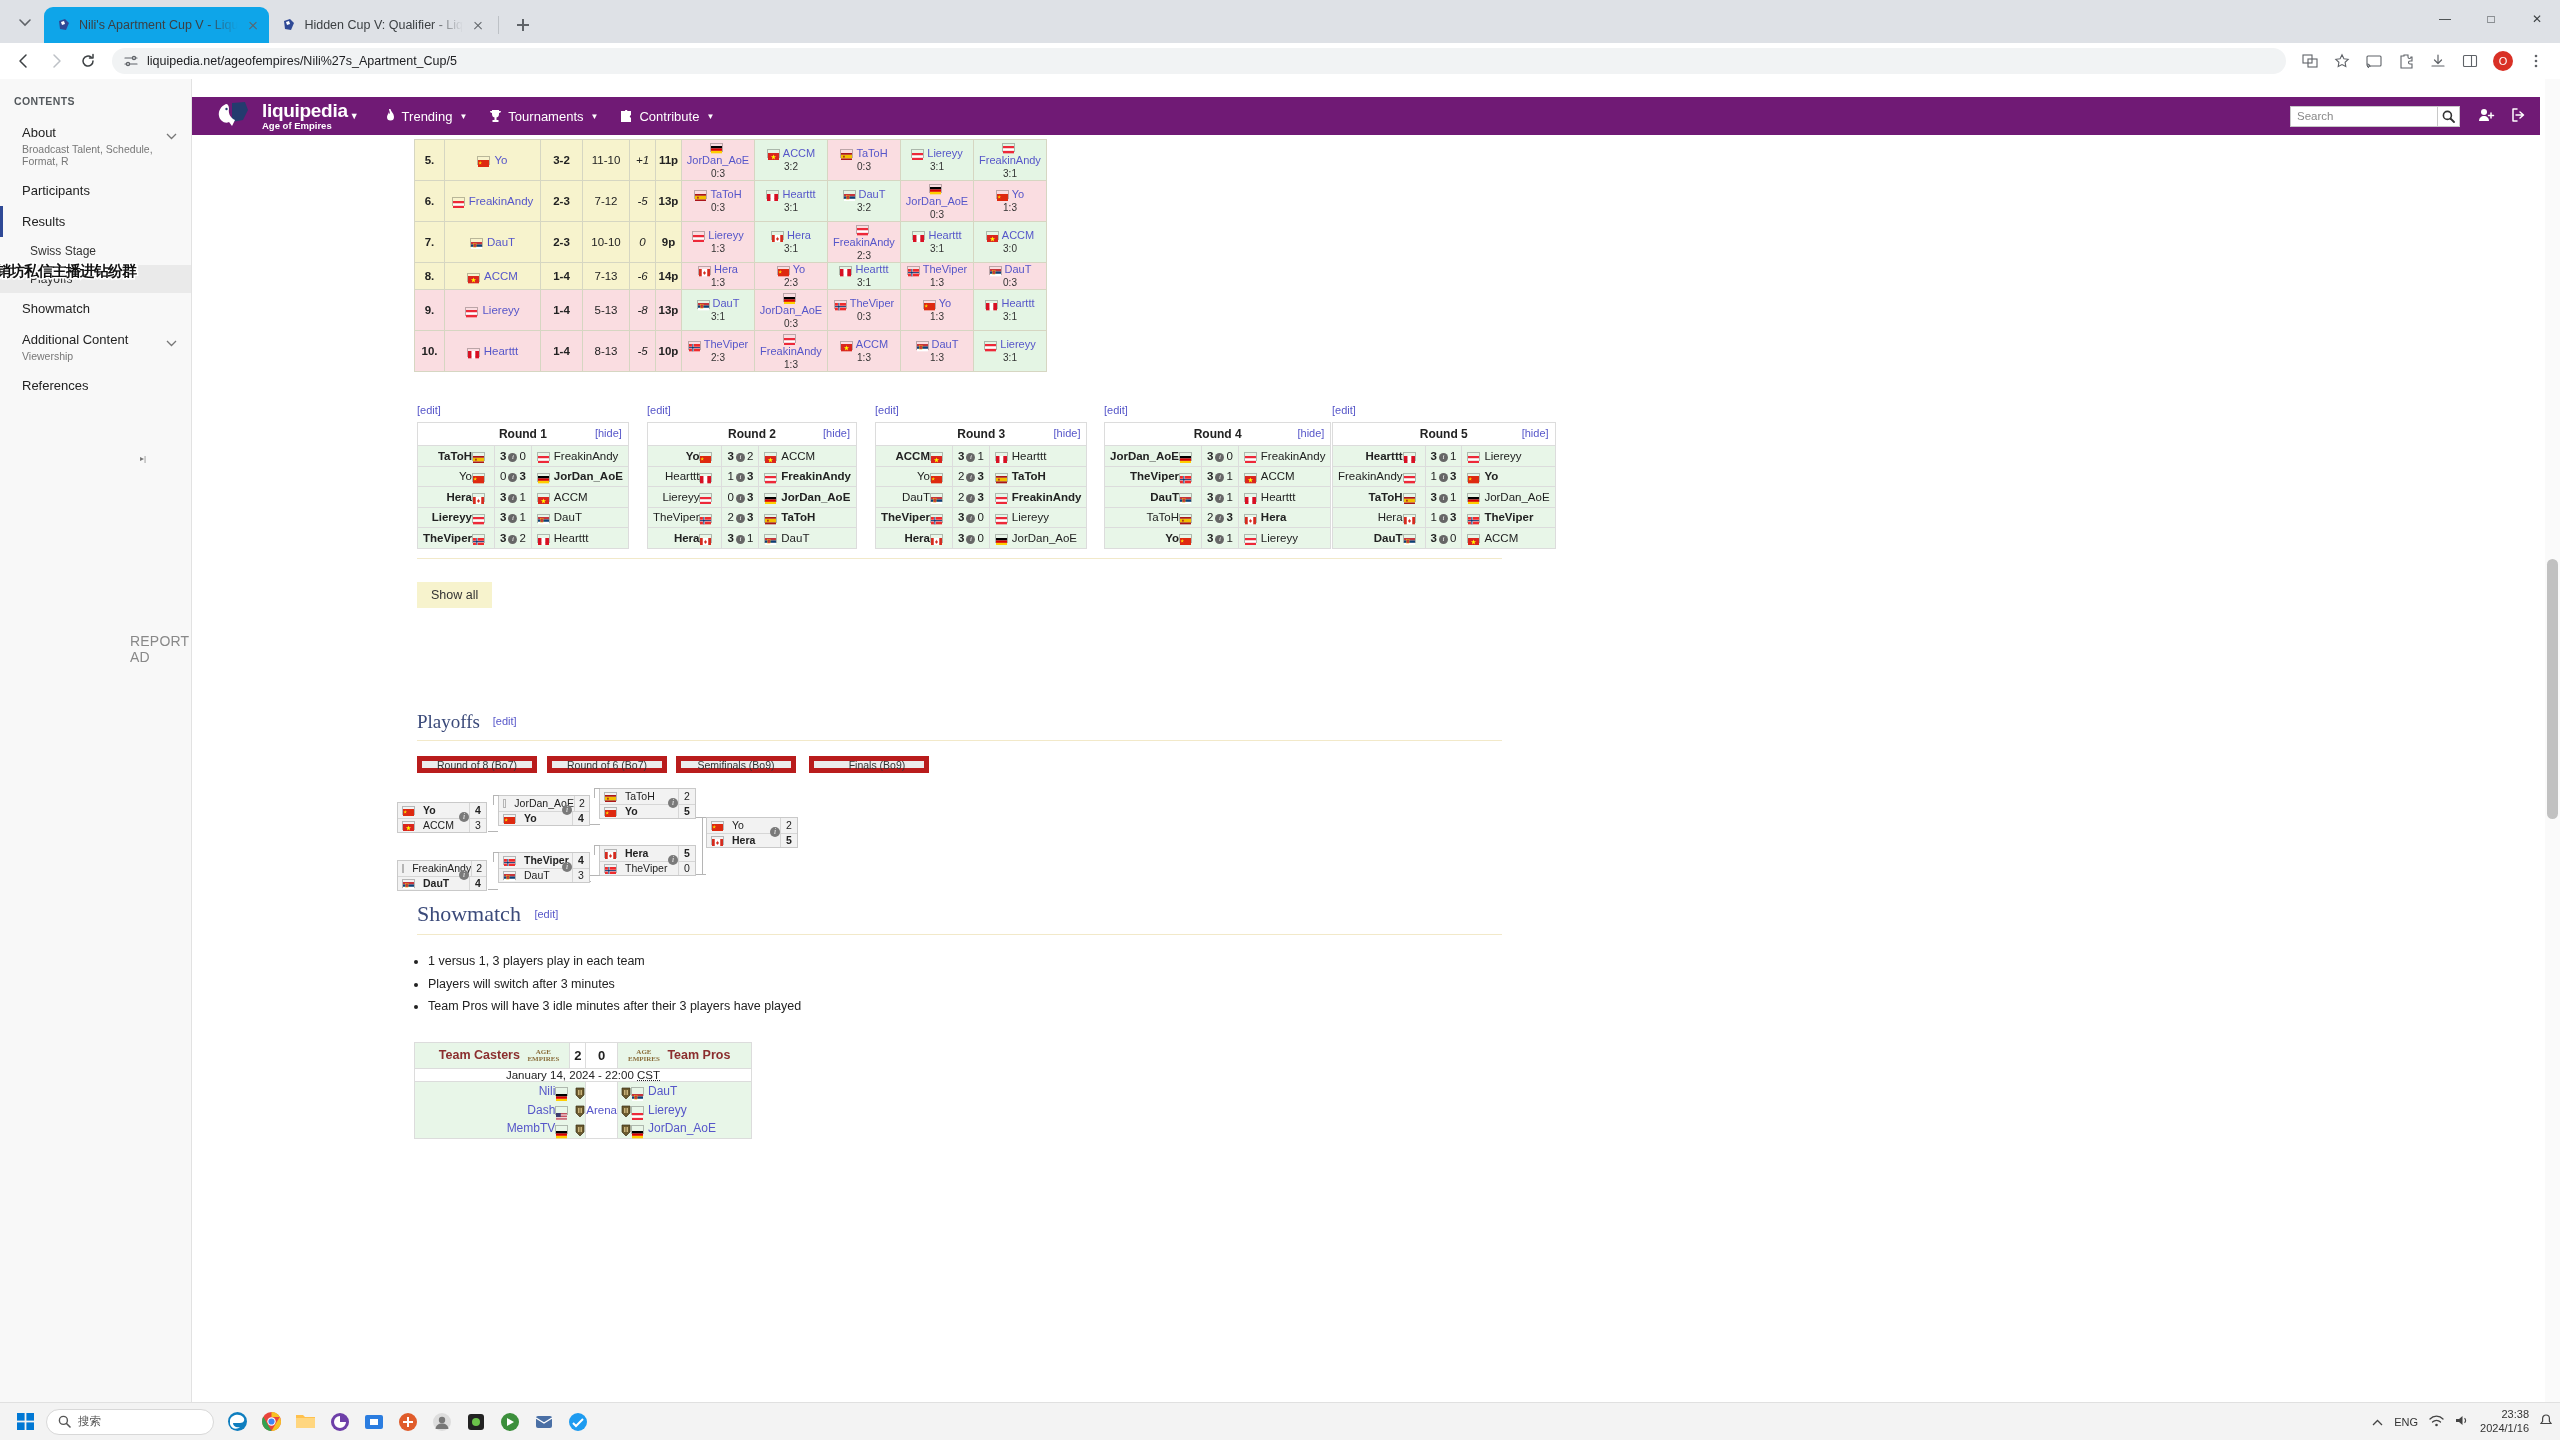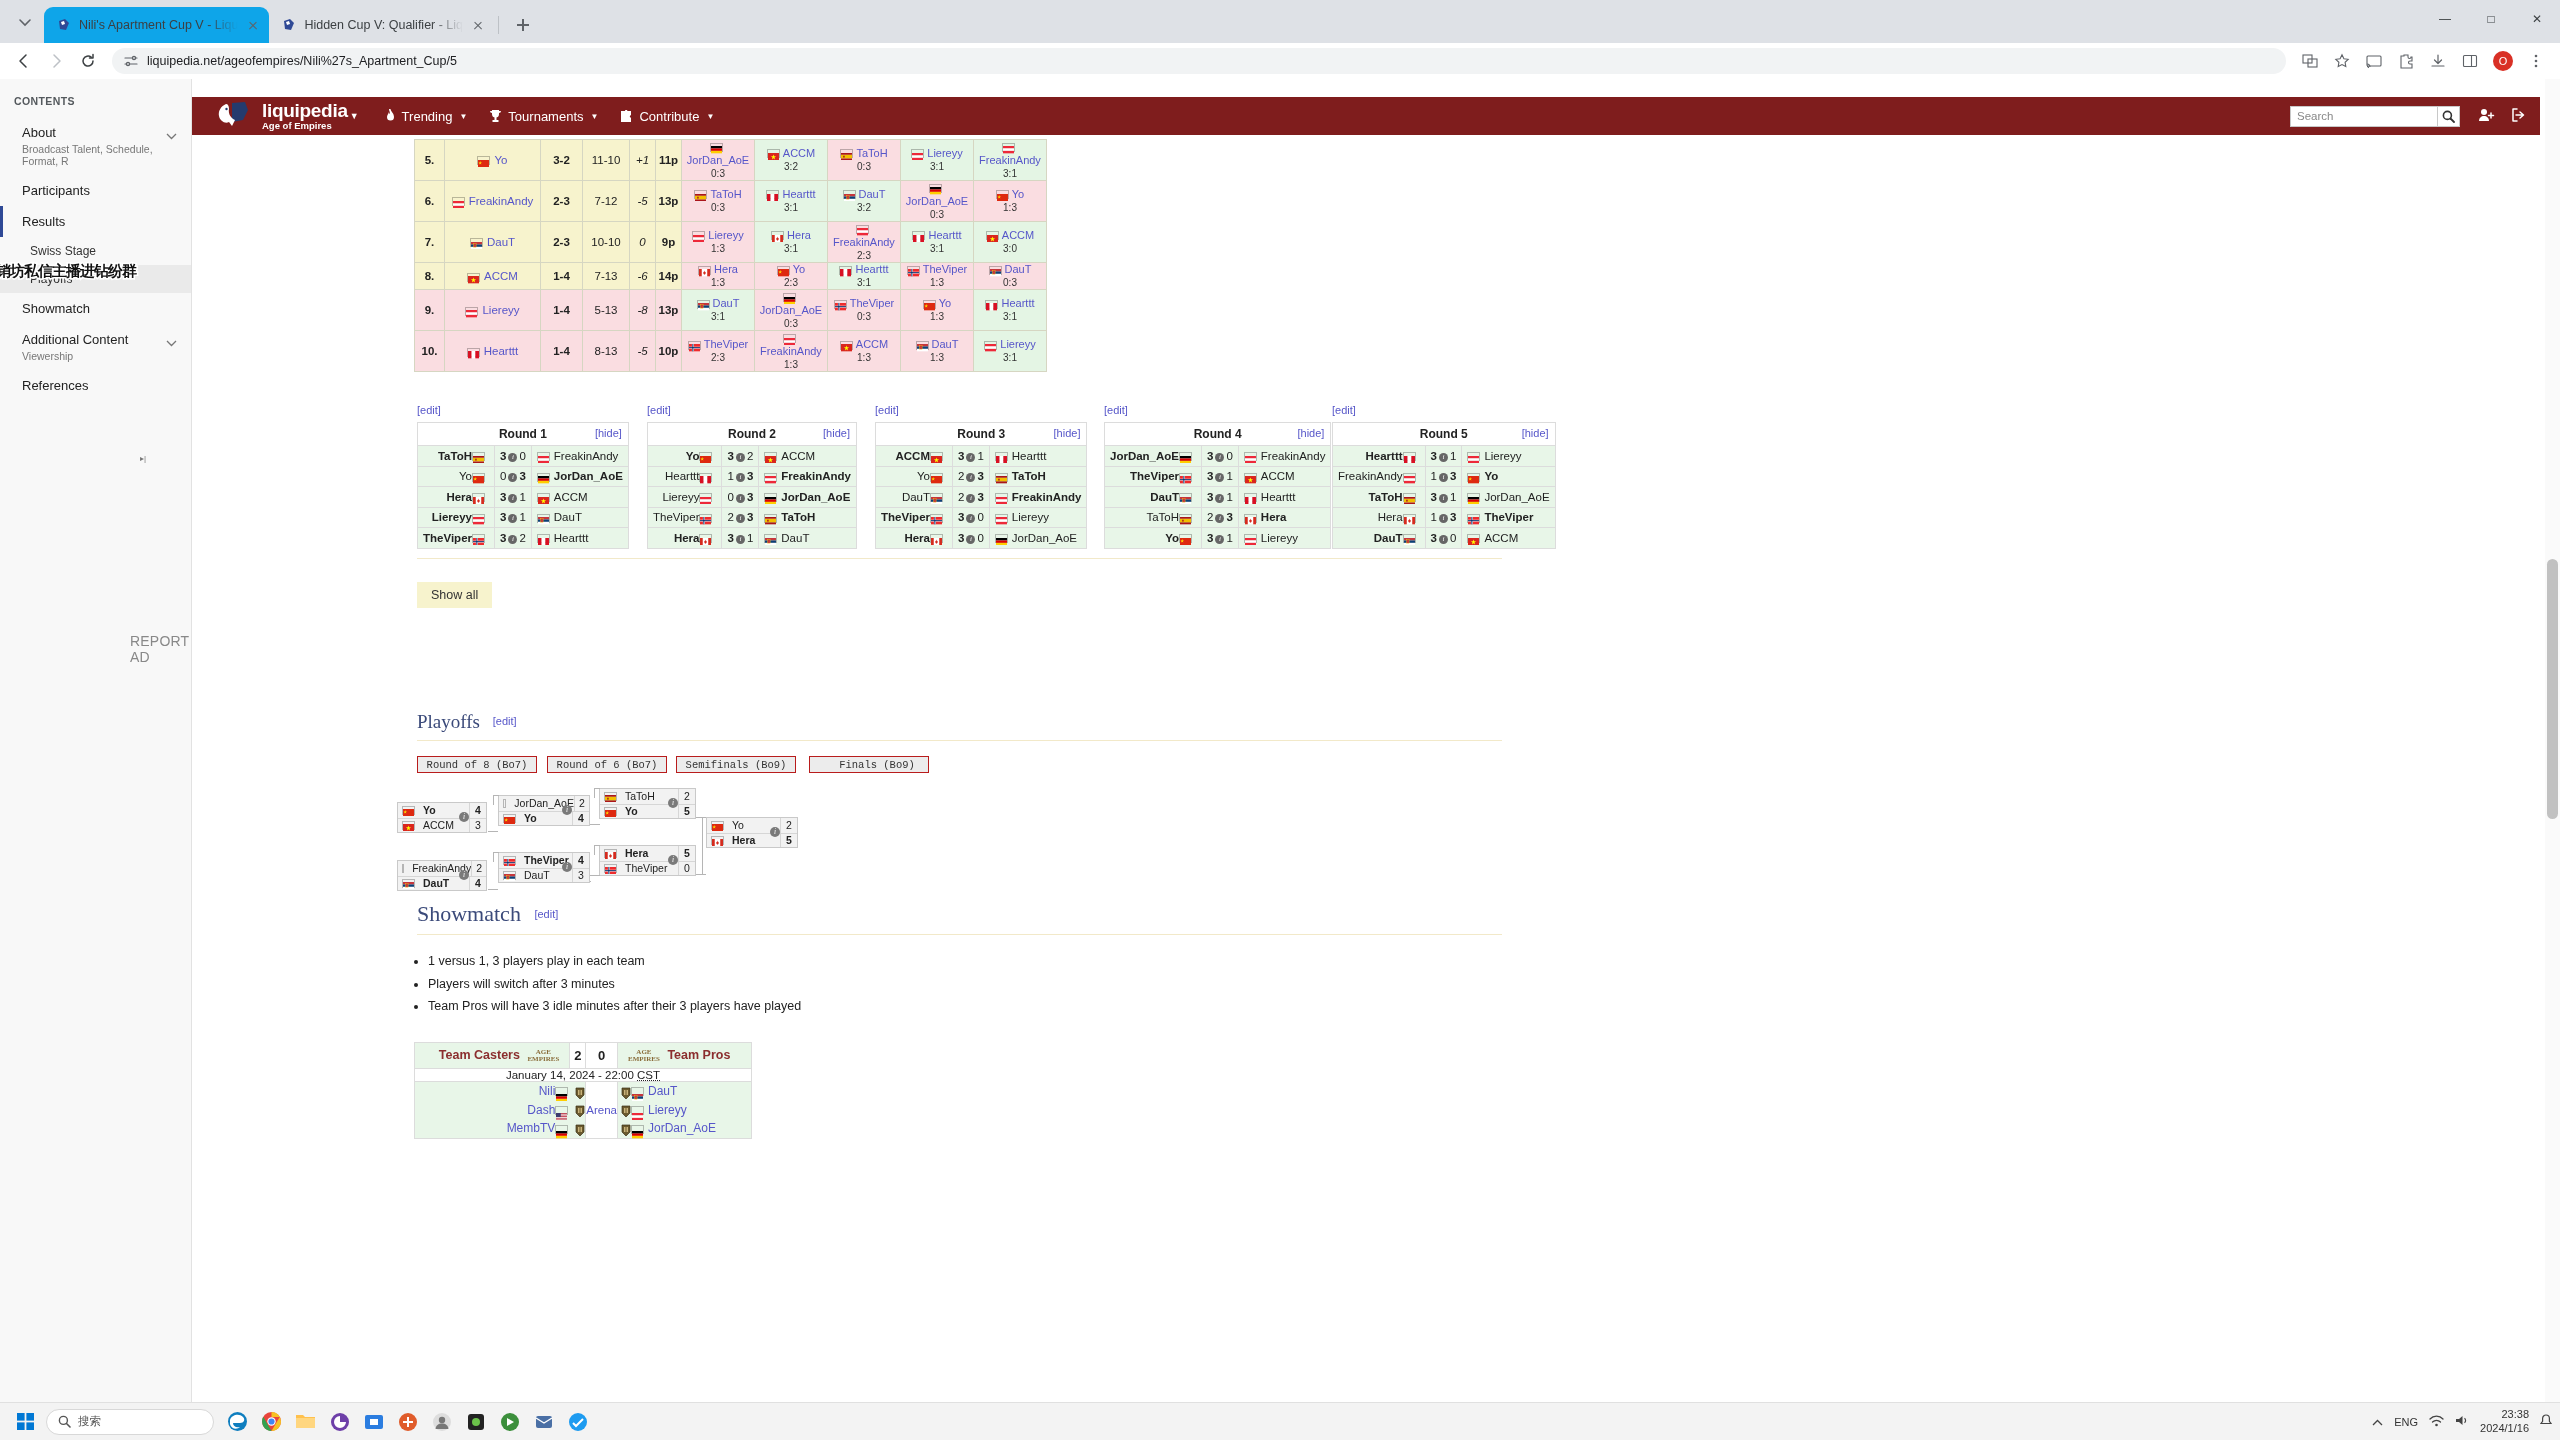--- a/index.html
+++ b/index.html
@@ -111,21 +111,21 @@
     background: #f8f8f8;
     position: relative;
     overflow: hidden;
   }
 
   
   .lp-header {
     position: absolute;
     left: 192px; right: 20px; top: 18px;
     height: 38px;
-    background: #7f1d1d;
+    background: #701a75;
     display: flex;
     align-items: center;
     padding: 0 14px;
     z-index: 50;
   }
   .lp-logo-box { width: 52px; display:flex; align-items:center; justify-content:center; }
   .lp-brand { color: #fff; line-height: 1.02; margin-left: 4px; }
   .lp-brand .b1 { font-size: 19px; font-weight: bold; letter-spacing: -0.3px; }
   .lp-brand .b2 { font-size: 9.5px; font-weight: bold; letter-spacing: 0px; }
   .lp-caret { color:#fff; font-size: 9px; margin-left:2px; }
@@ -235,22 +235,22 @@
   .win { font-weight: bold; }
   .rowgreen { background:#e8f6e8; }
   .iicon {
     display:inline-block; width:9px; height:9px; border-radius:50%;
     background:#666; color:#fff; font-size:7px; line-height:9px; text-align:center;
     vertical-align:1px; margin: 0 2px; font-style:italic; font-family:"Liberation Serif",serif;
   }
 
   
   .po-tab {
-    position:absolute; height: 17px; background:#ececec; border:1px solid #b91c1c;
-    font-size: 10.5px; color:#333; display:flex; align-items:center; justify-content:center;font-family:Liberation Mono, monospace;
+    position:absolute; height: 17px; background:#ececec; border:5px solid #b91c1c;
+    font-size: 10.5px; color:#333; display:flex; align-items:center; justify-content:center;
   }
   .br-match { position:absolute; border:1px solid #c9c9c9; background:#f2f2f2; }
   .br-row { height: 14.5px; display:flex; align-items:center; font-size: 10.5px; background:#f2f2f2;}
   .br-row + .br-row { border-top: 1px solid #d6d6d6; }
   .br-name { flex: 1 1 auto; padding-left: 4px; display:flex; align-items:center; gap:4px; white-space:nowrap; overflow:hidden;}
   .br-score { width: 17px; text-align:center; border-left: 1px solid #d6d6d6; height:100%; display:flex; align-items:center; justify-content:center; }
   .br-info {
     position:absolute; width:10px; height:10px; border-radius:50%; background:#7a7a7a;
     color:#fff; font-size:7.5px; line-height:10px; text-align:center; font-style:italic;
     font-family:"Liberation Serif",serif; z-index: 5;

